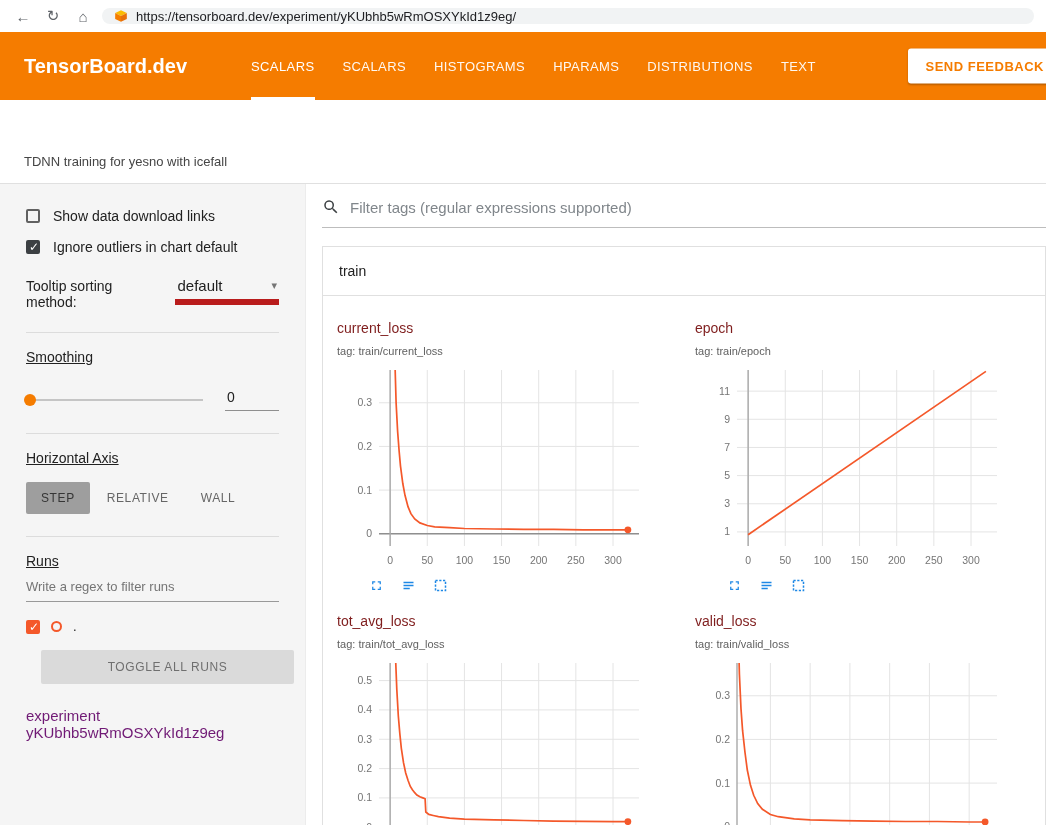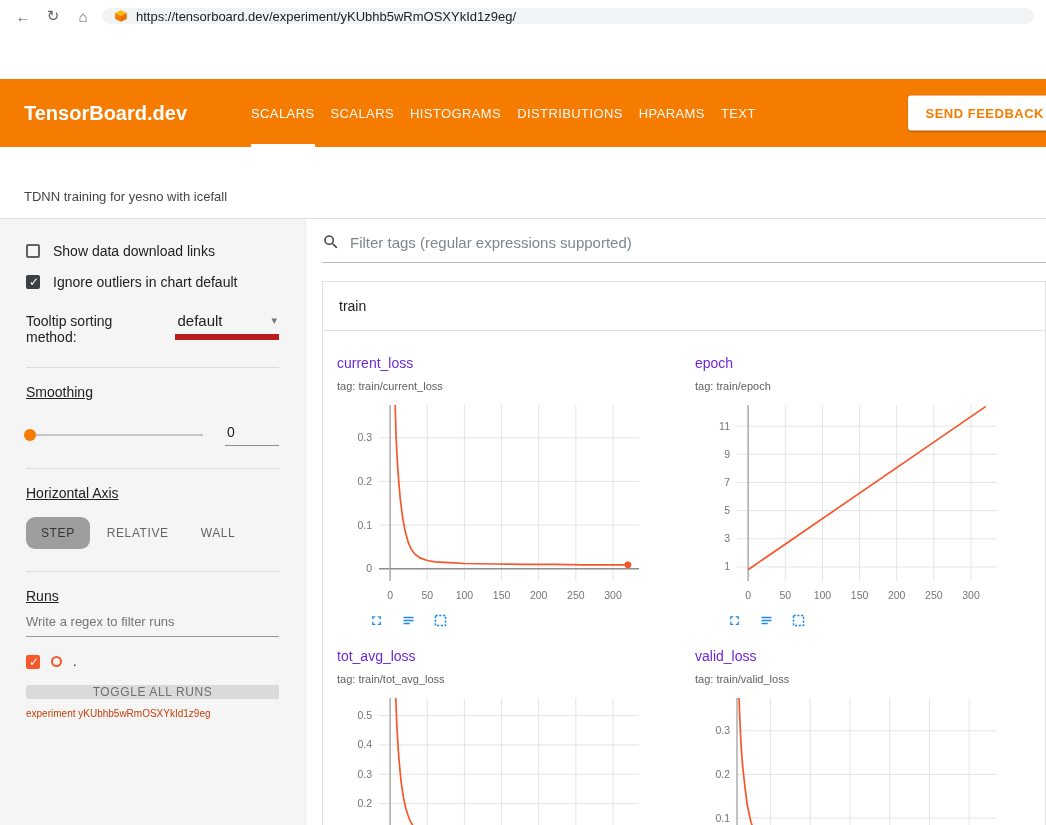--- a/index.html
+++ b/index.html
@@ -6,31 +6,31 @@
   html,body { width:1046px; height:825px; overflow:hidden; background:#fff;
     font-family:"Liberation Sans","DejaVu Sans",sans-serif; }
 
   
   .browser-bar { height:32px; display:flex; align-items:center; padding:0 12px; gap:8px; background:#fff; }
   .nav-ico { font-size:15px; color:#5f6368; width:22px; text-align:center; cursor:pointer; user-select:none; }
   .url-pill { flex:1; height:16px; background:#f1f3f4; border-radius:13px; display:flex; align-items:center; gap:8px; padding:0 12px; }
   .url-text { font-size:13px; color:#202124; white-space:nowrap; }
 
   
-  .app-header { height:68px; background:#f57c00; display:flex; align-items:stretch; padding-left:24px; position:relative; color:#fff;margin-top:47px; }
+  .app-header { height:68px; background:#f57c00; display:flex; align-items:stretch; padding-left:24px; position:relative; color:#fff; }
   .brand { font-size:20px; font-weight:bold; margin-right:64px; align-self:center; }
-  .tabs { display:flex; gap:16px;justify-content:center; }
+  .tabs { display:flex; gap:28px;justify-content:center; }
   .tab { display:flex; align-items:center; font-size:13px; letter-spacing:.4px; border-bottom:3px solid transparent; padding-top:3px; cursor:pointer; opacity:.95; white-space:nowrap; }
   .tab.active { border-bottom-color:#fff; opacity:1; }
   .feedback-btn { position:absolute; right:-16px; top:50%; transform:translateY(-50%); background:#fff; color:#f57c00;
     font-size:13px; font-weight:bold; letter-spacing:.5px; padding:10px 18px; border-radius:3px; border:none;
     box-shadow:0 1px 2px rgba(0,0,0,.25); cursor:pointer; white-space:nowrap; font-family:inherit; }
 
   
-  .subtitle-strip { height:72px; display:flex; align-items:flex-end; padding:0 0 14px 24px;
+  .subtitle-strip { height:84px; display:flex; align-items:flex-end; padding:0 0 14px 24px;
     border-bottom:1px solid #e0e0e0; font-size:13px; color:#454545; background:#fff; }
 
   
   .content { display:flex; height:647px; }
 
   aside { width:306px; flex:none; background:#f5f5f5; padding:8px 26px 0 26px; border-right:1px solid #ececec; overflow:hidden; }
   .sb-sec { padding:16px 0 22px; border-bottom:1px solid #dcdcdc; }
   .sb-sec.no-border { border-bottom:none; }
   .cb-row { display:flex; align-items:center; gap:13px; margin-bottom:15px; font-size:14px; color:#212121; cursor:pointer; }
   .cb-row:last-child { margin-bottom:0; }
@@ -42,41 +42,41 @@
   .select { display:flex; align-items:center; justify-content:space-between; width:106px;
     border-bottom:6px solid #b91c1c; padding:2px 2px 5px 2px; font-size:15px; cursor:pointer; color:#212121; }
   .select .arrow { color:#757575; font-size:11px; }
   .sec-title { font-size:14px; color:#212121;text-decoration:underline; }
   .slider-row { display:flex; align-items:center; margin-top:24px; }
   .slider-track { position:relative; flex:1; height:2px; background:#c5c5c5; cursor:pointer; }
   .slider-thumb { position:absolute; left:-2px; top:-5px; width:12px; height:12px; border-radius:50%; background:#f57c00; cursor:grab; }
   .slider-value { width:54px; margin-left:22px; border-bottom:1px solid #8f8f8f; font-size:14px; color:#212121; padding:0 2px 5px; }
   .axis-btns { display:flex; gap:2px; margin-top:16px; }
   .axis-btn { border:none; background:transparent; font-size:12px; letter-spacing:.6px; color:#666;
-    padding:9px 15px; border-radius:9px; cursor:pointer; font-family:inherit; }
+    padding:9px 15px; border-radius:2px; cursor:pointer; font-family:inherit; }
   .axis-btn.selected { background:#9e9e9e; color:#353535; }
   .runs-input { width:100%; background:transparent; border:none; outline:none; border-bottom:1px solid #999;
     font-size:13px; padding:10px 0 7px; color:#212121; font-family:inherit; }
   .runs-input::placeholder { color:#757575; }
   .run-row { display:flex; align-items:center; gap:11px; margin-top:17px; }
   .run-circle { width:11px; height:11px; border:2px solid #f4582a; border-radius:50%; flex:none; }
   .run-name { font-size:13px; color:#212121; }
-  .toggle-btn { margin-top:16px; width:100%; background:#dadada; border:none; padding:0 0; font-size:12px;
-    letter-spacing:.6px; color:#6f6f6f; border-radius:2px; cursor:pointer; font-family:inherit; }
-  .exp-id { margin-top:8px; font-size:10px; color:#c2410c; }
+  .toggle-btn { margin-top:16px; width:100%; background:#dadada; border:none; padding:10px 0; font-size:12px;
+    letter-spacing:.6px; color:#6f6f6f; border-radius:2px; cursor:pointer; font-family:inherit;margin-left:15px; }
+  .exp-id { margin-top:23px; font-size:15px; color:#701a75; }
 
   main { flex:1; background:#fff; overflow:hidden; }
   .filter-row { display:flex; align-items:center; gap:10px; margin:14px 0 6px 16px; padding-bottom:11px; border-bottom:1px solid #bdbdbd; }
   .filter-input { flex:1; border:none; outline:none; font-size:15px; color:#212121; background:transparent; font-family:inherit; }
   .filter-input::placeholder { color:#80868b; }
   .group-card { margin:18px 0 0 16px; border:1px solid #e0e0e0; background:#fff; min-height:560px; }
   .group-header { padding:16px 16px; border-bottom:1px solid #e0e0e0; font-size:14px; color:#212121; cursor:pointer; }
   .charts-grid { display:grid; grid-template-columns:1fr 1fr; padding:8px 2px 0 4px; }
   .chart-card { padding:16px 4px 4px 10px; }
-  .chart-title { font-size:14px; color:#6d28d9; }
+  .chart-title { font-size:14px; color:#7f1d1d; }
   .chart-tag { font-size:11px; color:#616161; margin-top:9px; }
   svg.chart { margin-top:8px; display:block; }
   svg.chart text { font-size:10.5px; fill:#757575; font-family:"Liberation Sans","DejaVu Sans",sans-serif; }
   .chart-icons { display:flex; gap:17px; margin-top:5px; padding-left:32px; }
   .chart-icons .ci { cursor:pointer; display:inline-flex; }
 </style>
 </head>
 <body>
 
 <div class="browser-bar">
@@ -94,22 +94,22 @@
     <span class="url-text">https://tensorboard.dev/experiment/yKUbhb5wRmOSXYkId1z9eg/</span>
   </div>
 </div>
 
 <div class="app-header">
   <div class="brand">TensorBoard.dev</div>
   <nav class="tabs">
     <span class="tab active">SCALARS</span>
     <span class="tab">SCALARS</span>
     <span class="tab">HISTOGRAMS</span>
+    <span class="tab">HPARAMS</span>
     <span class="tab">DISTRIBUTIONS</span>
-    <span class="tab">HPARAMS</span>
     <span class="tab">TEXT</span>
   </nav>
   <button class="feedback-btn">SEND FEEDBACK</button>
 </div>
 
 <div class="subtitle-strip">
   <span>TDNN training for yesno with icefall</span>
 </div>
 
 <div class="content">

